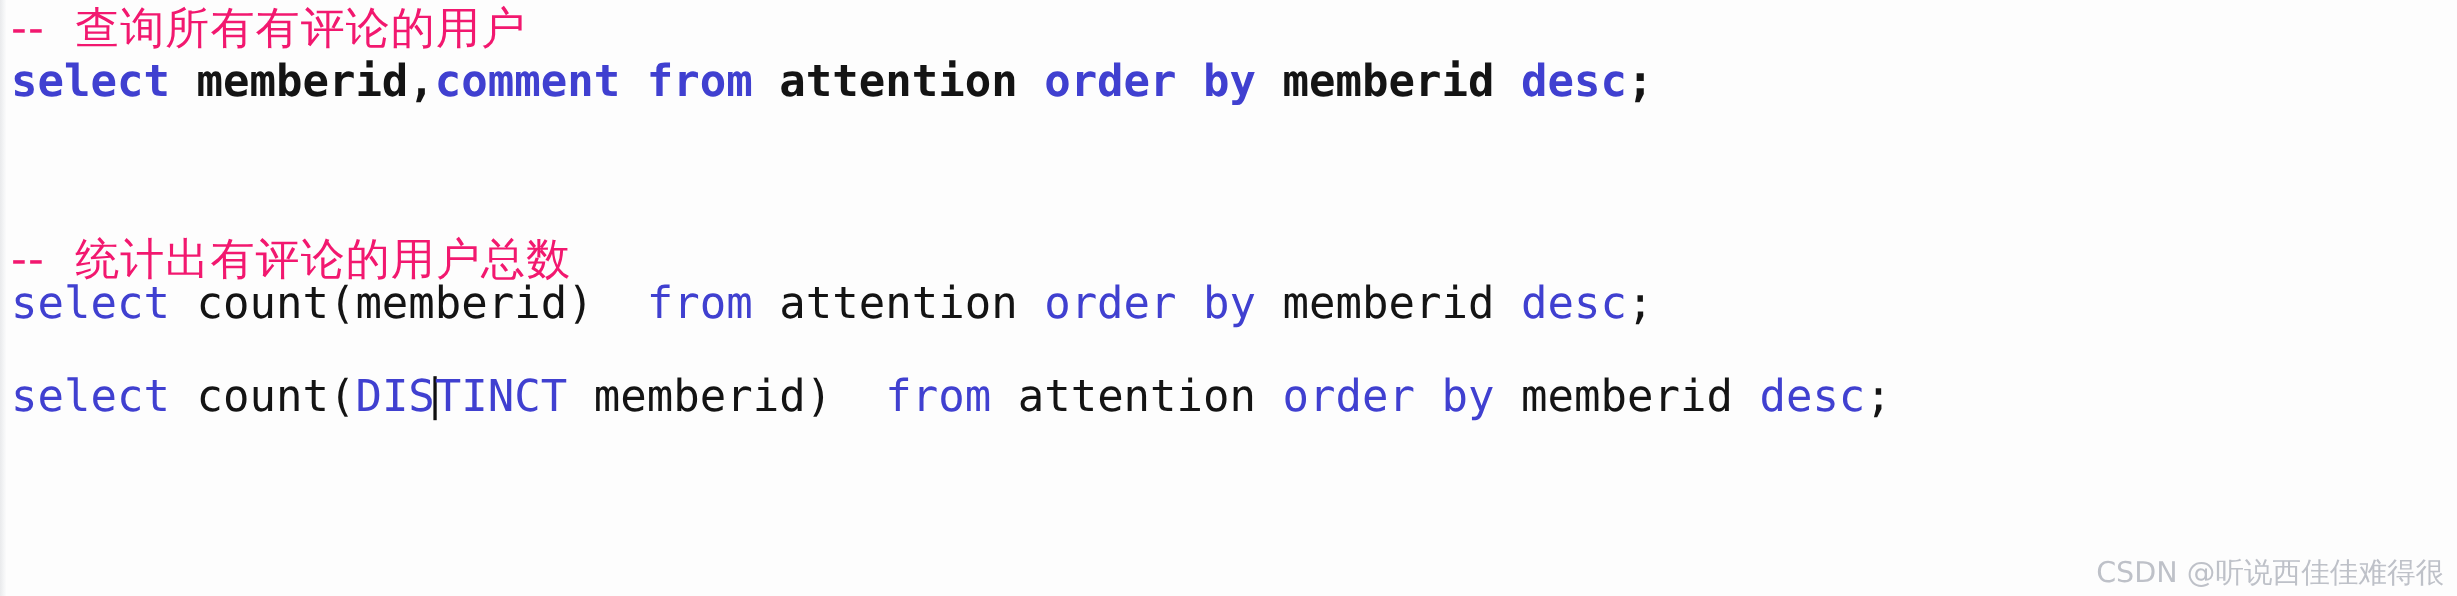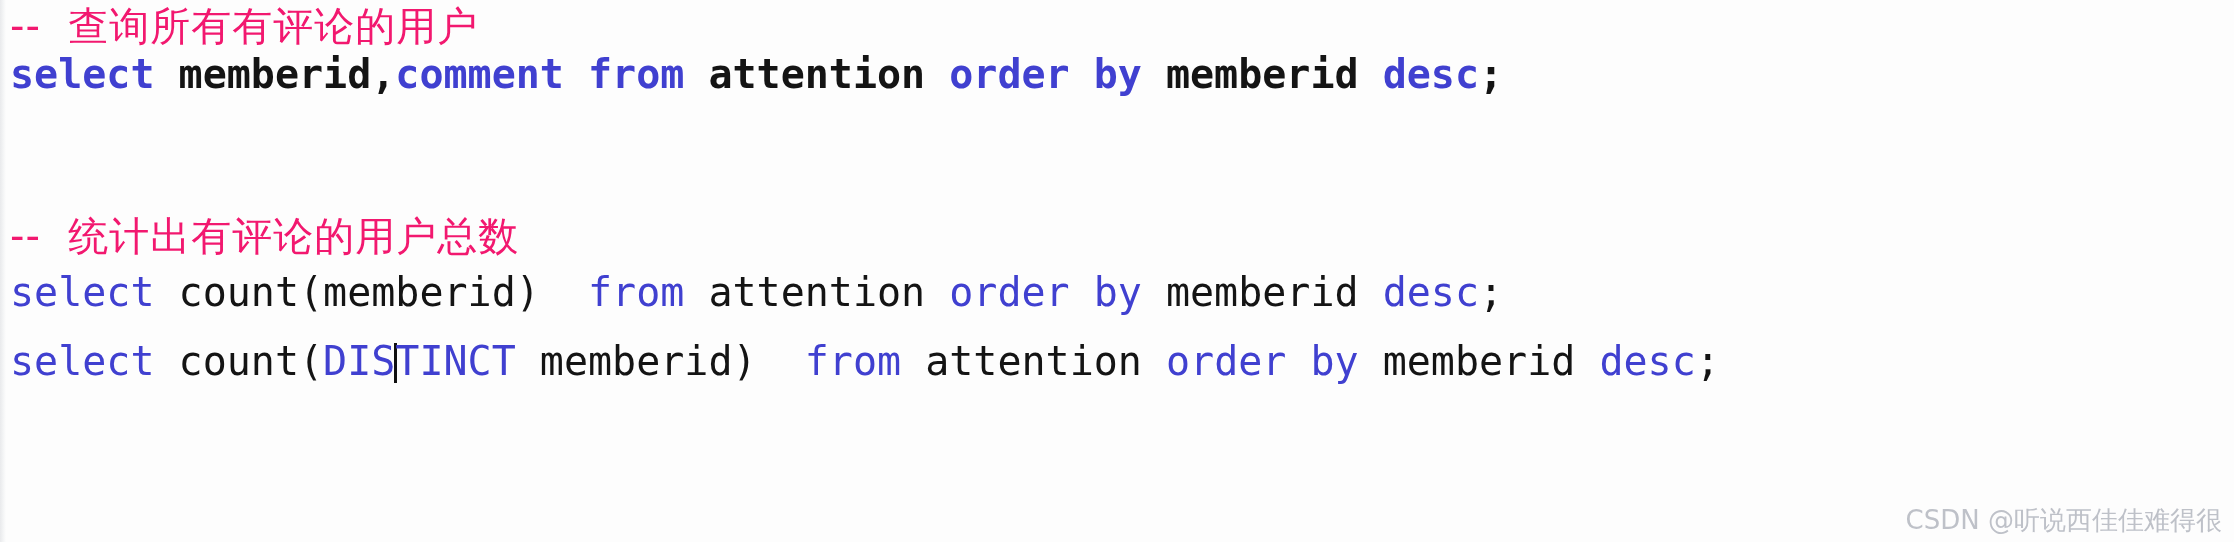--- a/index.html
+++ b/index.html
@@ -74,18 +74,18 @@
 <body>
 
 <div id="editor">
   <div class="gutter-edge"></div>
   <div class="code-area" id="code-area">
       <div class="line" style="top: 2px;"><span class="tok comment cjk-comment">--  查询所有有评论的用户</span></div>
       <div class="line" style="top: 50px; font-weight: bold;"><span class="tok kw">select</span><span class="tok plain"> memberid,</span><span class="tok kw">comment from</span><span class="tok plain"> attention </span><span class="tok kw">order by</span><span class="tok plain"> memberid </span><span class="tok kw">desc</span><span class="tok plain">;</span></div>
       <div class="line" style="top: 98px;"><span class="tok plain">&nbsp;</span></div>
       <div class="line" style="top: 179px;"><span class="tok plain">&nbsp;</span></div>
       <div class="line" style="top: 212px;"><span class="tok comment cjk-comment">--  统计出有评论的用户总数</span></div>
-      <div class="line" style="top: 268px;"><span class="tok kw">select</span><span class="tok plain"> count(memberid)  </span><span class="tok kw">from</span><span class="tok plain"> attention </span><span class="tok kw">order by</span><span class="tok plain"> memberid </span><span class="tok kw">desc</span><span class="tok plain">;</span></div>
+      <div class="line" style="top: 252px;"><span class="tok kw">select</span><span class="tok plain"> count(memberid)  </span><span class="tok kw">from</span><span class="tok plain"> attention </span><span class="tok kw">order by</span><span class="tok plain"> memberid </span><span class="tok kw">desc</span><span class="tok plain">;</span></div>
       <div class="line" style="top: 304px;"><span class="tok plain">&nbsp;</span></div>
       <div class="line" style="top: 337px;"><span class="tok kw">select</span><span class="tok plain"> count(</span><span class="tok kw">DIS</span><span class="caret"></span><span class="tok kw">TINCT</span><span class="tok plain"> memberid)  </span><span class="tok kw">from</span><span class="tok plain"> attention </span><span class="tok kw">order by</span><span class="tok plain"> memberid </span><span class="tok kw">desc</span><span class="tok plain">;</span></div>
     </div>
   <div class="watermark">CSDN @听说西佳佳难得很</div>
 </div>
 
 </body></html>

